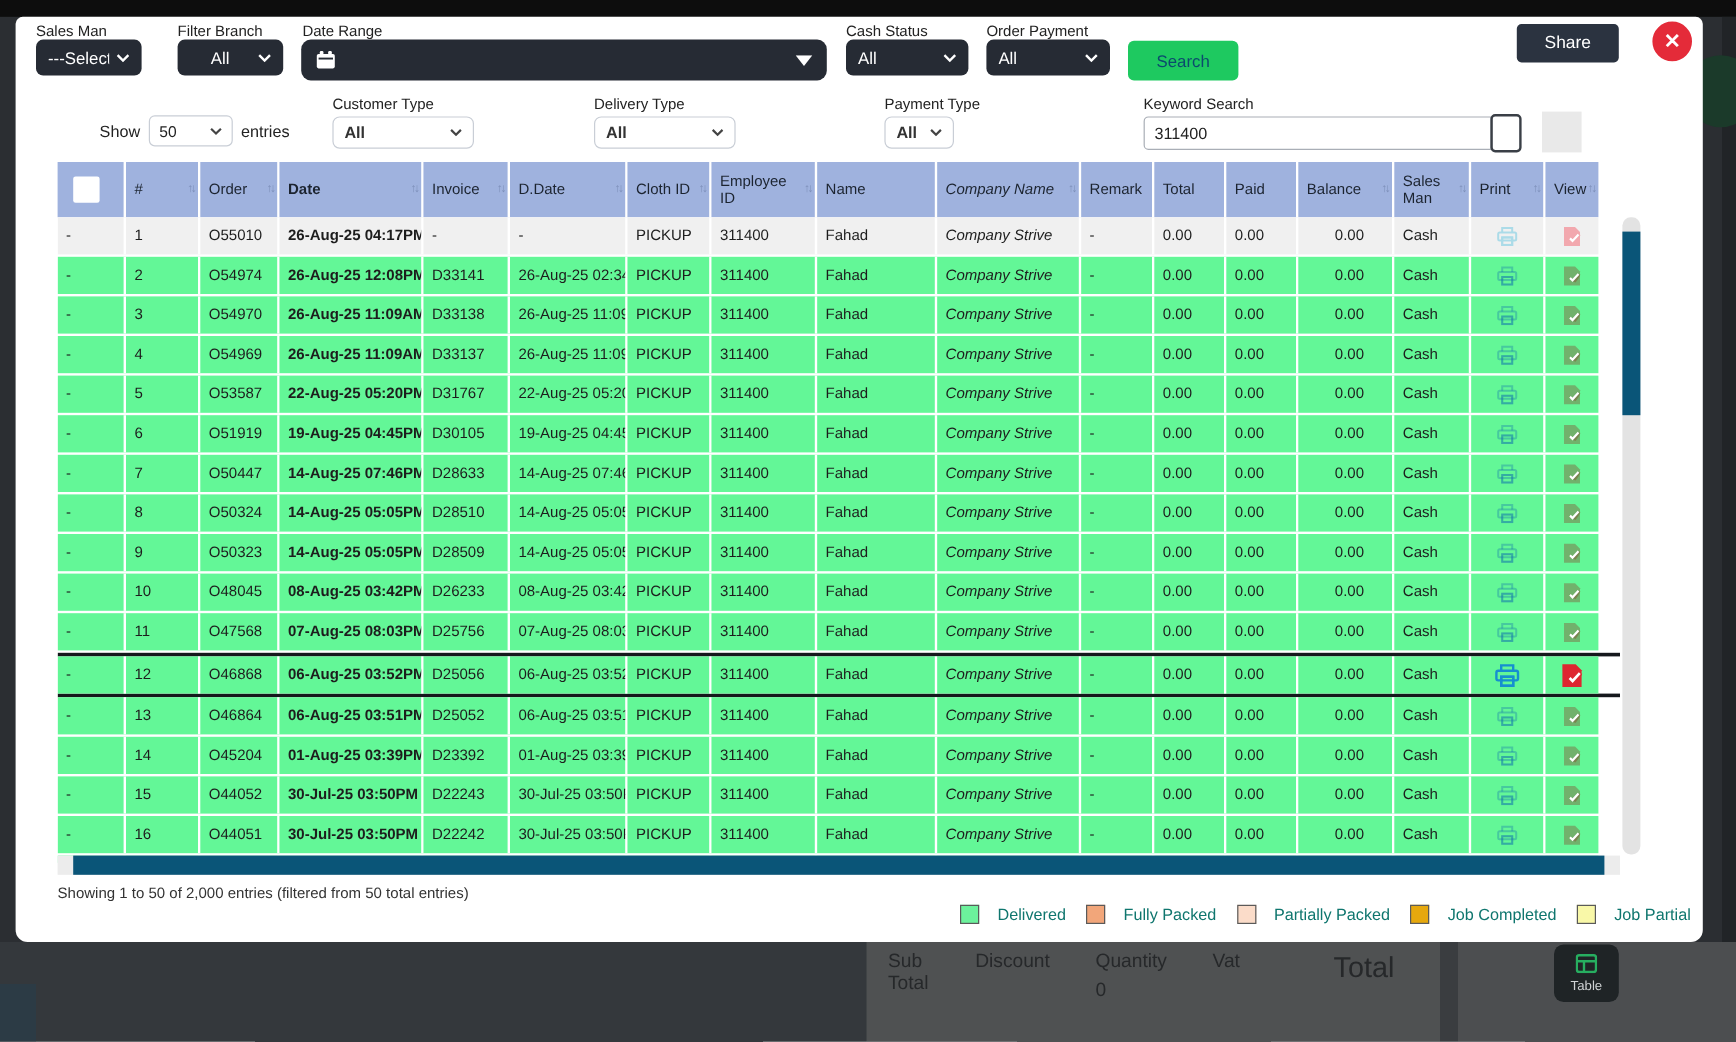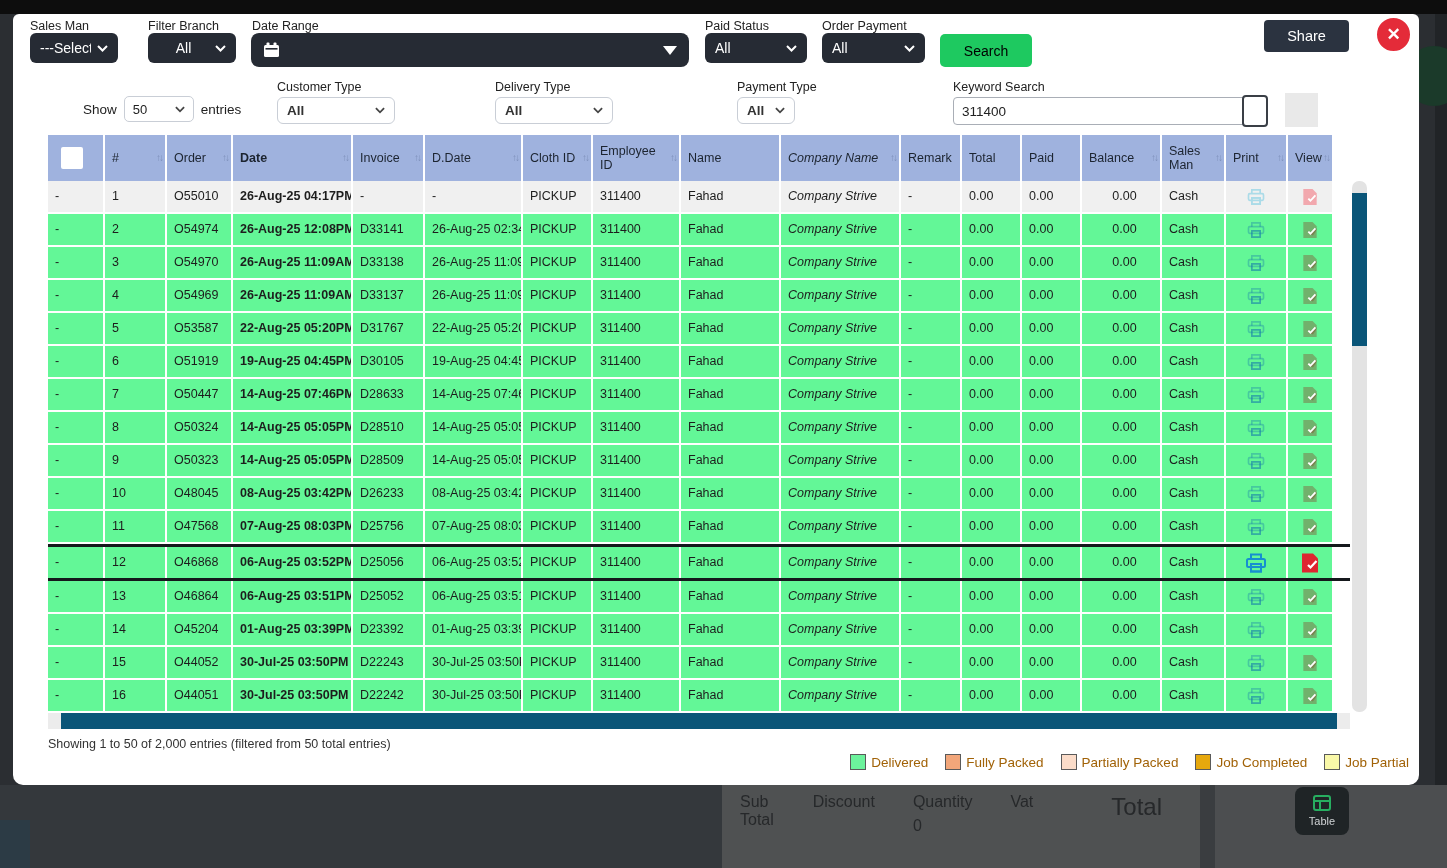--- a/index.html
+++ b/index.html
@@ -21,21 +21,21 @@
                   font-size:13.5px; font-weight:bold; display:flex; align-items:center; padding:0 9px; cursor:pointer; }
   .light-select .txt { flex:1; overflow:hidden; white-space:nowrap; }
   .chev { margin-left:6px; flex:none; display:flex; }
 
   .daterange { position:absolute; left:238px; top:19px; width:438px; height:34px; background:#262b34;
                border-radius:8px; display:flex; align-items:center; padding:0 12px; cursor:pointer; }
   .daterange .cal { display:flex; }
   .daterange .sp { flex:1; }
 
   .btn-search { position:absolute; left:927px; top:20px; width:92px; height:33px; background:#1ec960;
-                border:none; border-radius:5px; font-size:14px; color:#000000; font-family:inherit; cursor:pointer; }
+                border:none; border-radius:5px; font-size:14px; color:#0c4a6e; font-family:inherit; cursor:pointer; }
   .btn-share  { position:absolute; left:1251px; top:6px; width:85px; height:32px; background:#2b3340;
                 border:none; border-radius:4px; font-size:14.5px; color:#fff; font-family:inherit; cursor:pointer; }
   .btn-close  { position:absolute; left:1362px; top:2px; width:37px; height:37px; border-radius:50%;
                 background:#e42b39; border:2px solid #fff; color:#fff; font-size:17px; font-weight:bold;
                 display:flex; align-items:center; justify-content:center; cursor:pointer; }
 
   .show-wrap { position:absolute; left:70px; top:82px; font-size:13.5px; color:#222; display:flex; align-items:center; }
   .show-select { position:relative; margin:0 7px; width:70px; height:26px; background:#fff; border:1px solid #c9ced6;
                  border-radius:5px; display:flex; align-items:center; padding:0 8px; font-size:13px; cursor:pointer; }
   .show-select .txt{ flex:1; }
@@ -72,21 +72,21 @@
   .c6{width:70px;} .c7{width:88px;} .c8{width:100px;} .c9{width:120px;font-style:italic;} .c10{width:61px;} .c11{width:60px;}
   .c12{width:60px;} .c13{width:80px;text-align:center;} .c14{width:64px;} .c15{width:62px;} .c16{width:44px; border-right:none;}
 
   .hscroll { position:absolute; left:35px; top:699px; width:1302px; height:16px; background:#ececec; }
   .hscroll .thumb { position:absolute; left:13px; top:0; width:1276px; height:16px; background:#0a5578; }
   .vscroll { position:absolute; left:1339px; top:167px; width:15px; height:531px; background:#e3e3e3; border-radius:7px; }
   .vscroll .thumb { position:absolute; left:0; top:12px; width:15px; height:153px; background:#0a5578; }
 
   .showing { position:absolute; left:35px; top:723px; font-size:12.5px; color:#333; }
   .legend { position:absolute; right:10px; top:740px; display:flex; gap:17px; align-items:center; }
-  .legend .item { display:flex; align-items:center; gap:5px; font-size:13.5px; color:#a16207; }
+  .legend .item { display:flex; align-items:center; gap:15px; font-size:13.5px; color:#0f766e; }
   .legend .swatch { width:16px; height:16px; border:1px solid #5a5a5a; }
 
   
   .bl-left { position:absolute; left:0; top:785px; width:722px; height:83px; background:#34383c; }
   .bl-leftedge { position:absolute; left:0; top:820px; width:30px; height:48px; background:#2c3b45; }
   .summary { position:absolute; left:722px; top:785px; width:478px; height:83px; background:#4f5152;
              display:flex; padding:8px 0 0 18px; color:#26282a; }
   .summary .col { margin-right:38px; }
   .summary .h { font-size:16px; }
   .summary .big { font-size:24px; margin-left:40px; }
@@ -178,21 +178,21 @@
         </svg>
     </span>
     <span class="sp"></span>
     <span class="chev">
         <svg width="14" height="9" viewBox="0 0 14 9">
           <path d="M0 0h14L7 9z" fill="#fff"></path>
         </svg>
       </span>
   </div>
 
-  <div class="lbl" style="left:692px; top:5px;">Paid Status</div>
+  <div class="lbl" style="left:692px; top:5px;">Cash Status</div>
   <div class="dark-select" style="left:692px; top:19px; width:102px; height:30px;">
     <span class="txt">All</span>
     <span class="chev">
         <svg width="11" height="7" viewBox="0 0 11 7">
           <path d="M1 1l4.5 4.5L10 1" stroke="#fff" stroke-width="2" fill="none"></path>
         </svg>
       </span>
   </div>
 
   <div class="lbl" style="left:809px; top:5px;">Order Payment</div>

